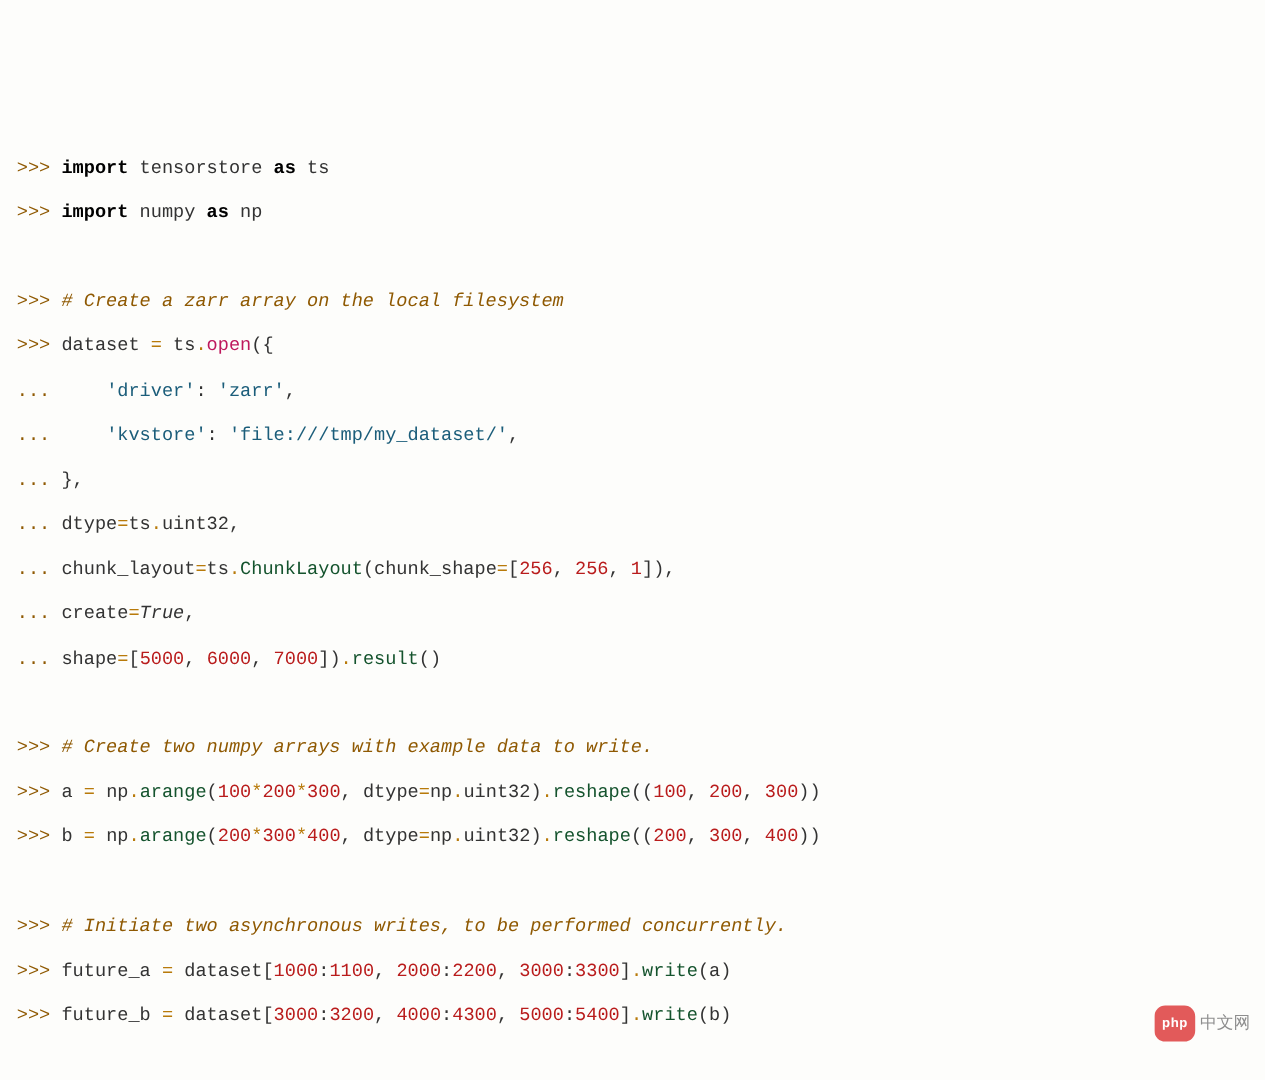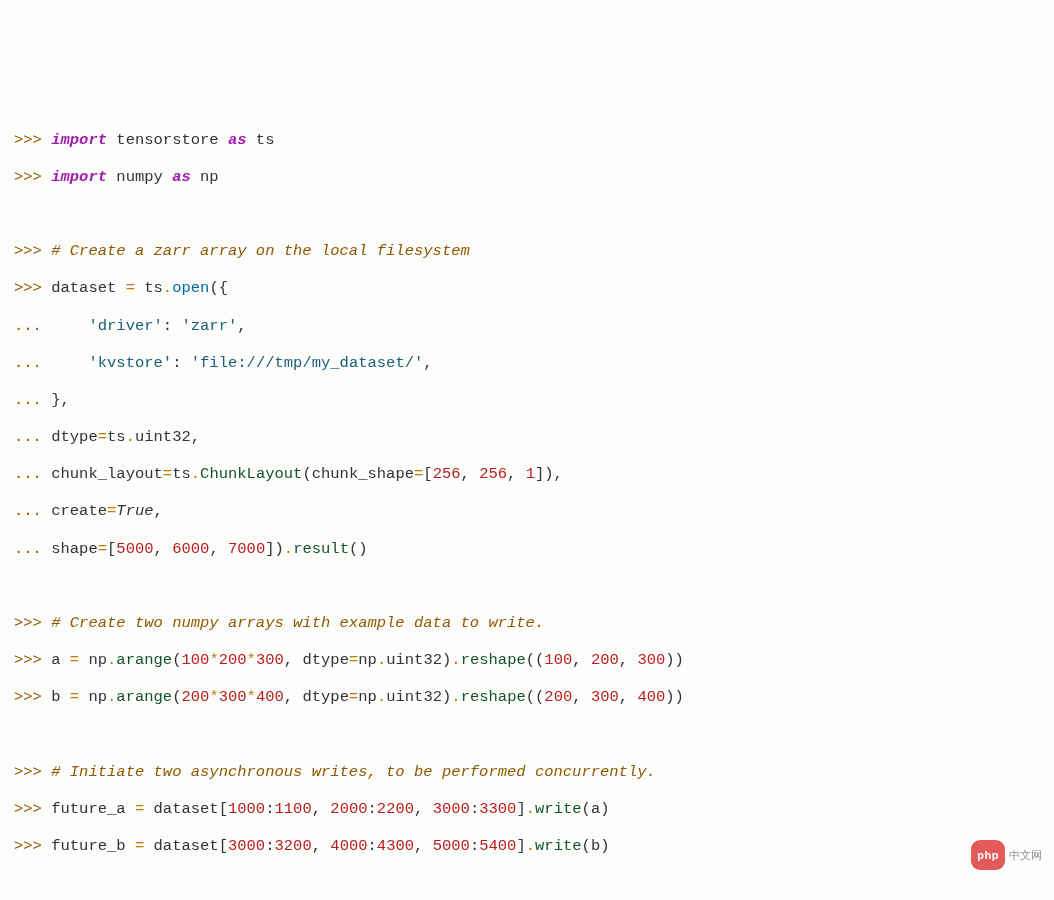--- a/index.html
+++ b/index.html
@@ -9,27 +9,27 @@
     font-family: "Courier New", Courier, monospace;
     font-size: 15.5px;
     line-height: 2.4;
     color: #333333;
     white-space: pre;
     overflow: hidden;
   }
   .line { display: block; }
   .tok { display: inline; }
   .c-prompt { color: #8f5902; }
-  .c-keyword { color: #a21caf; font-weight: bold; font-style: italic; }
+  .c-keyword { color: #000000; font-weight: bold; }
   .c-op { color: #b87a0a; }
   .c-name { color: #333333; }
   .c-string { color: #1b5d7a; margin-top: 28px; }
   .c-number { color: #b91c1c; }
   .c-comment { color: #8f5902; font-style: italic; }
-  .c-builtin { color: #0369a1; }
+  .c-builtin { color: #be185d; }
   .c-call { color: #14532d; }
   .c-bool { color: #333333; font-style: italic; margin-top: 33px; }
   .watermark {
     position: fixed;
     right: 12px;
     bottom: 30px;
     display: flex;
     align-items: center;
     gap: 4px;
     opacity: 0.95;
@@ -40,21 +40,21 @@
     color: #fff;
     font-family: Arial, sans-serif;
     font-weight: bold;
     font-size: 11px;
     padding: 2px 6px;
     border-radius: 9px;
     letter-spacing: 0.5px;
   }
   .wm-text {
     font-family: Arial, sans-serif;
-    font-size: 11px;
+    font-size: 14px;
     color: #888;
   }
 </style>
 </head>
 <body>
 
 
 <div id="code"><span class="line"><span class="tok c-prompt">&gt;&gt;&gt; </span><span class="tok c-keyword">import</span><span class="tok c-name"> tensorstore </span><span class="tok c-keyword">as</span><span class="tok c-name"> ts</span></span><span class="line"><span class="tok c-prompt">&gt;&gt;&gt; </span><span class="tok c-keyword">import</span><span class="tok c-name"> numpy </span><span class="tok c-keyword">as</span><span class="tok c-name"> np</span></span><span class="line">&nbsp;</span><span class="line"><span class="tok c-prompt">&gt;&gt;&gt; </span><span class="tok c-comment"># Create a zarr array on the local filesystem</span></span><span class="line"><span class="tok c-prompt">&gt;&gt;&gt; </span><span class="tok c-name">dataset </span><span class="tok c-op">=</span><span class="tok c-name"> ts</span><span class="tok c-op">.</span><span class="tok c-builtin">open</span><span class="tok c-name">({</span></span><span class="line"><span class="tok c-prompt">... </span><span class="tok c-name">    </span><span class="tok c-string">'driver'</span><span class="tok c-name">: </span><span class="tok c-string">'zarr'</span><span class="tok c-name">,</span></span><span class="line"><span class="tok c-prompt">... </span><span class="tok c-name">    </span><span class="tok c-string">'kvstore'</span><span class="tok c-name">: </span><span class="tok c-string">'file:///tmp/my_dataset/'</span><span class="tok c-name">,</span></span><span class="line"><span class="tok c-prompt">... </span><span class="tok c-name">},</span></span><span class="line"><span class="tok c-prompt">... </span><span class="tok c-name">dtype</span><span class="tok c-op">=</span><span class="tok c-name">ts</span><span class="tok c-op">.</span><span class="tok c-name">uint32,</span></span><span class="line"><span class="tok c-prompt">... </span><span class="tok c-name">chunk_layout</span><span class="tok c-op">=</span><span class="tok c-name">ts</span><span class="tok c-op">.</span><span class="tok c-call">ChunkLayout</span><span class="tok c-name">(chunk_shape</span><span class="tok c-op">=</span><span class="tok c-name">[</span><span class="tok c-number">256</span><span class="tok c-name">, </span><span class="tok c-number">256</span><span class="tok c-name">, </span><span class="tok c-number">1</span><span class="tok c-name">]),</span></span><span class="line"><span class="tok c-prompt">... </span><span class="tok c-name">create</span><span class="tok c-op">=</span><span class="tok c-bool">True</span><span class="tok c-name">,</span></span><span class="line"><span class="tok c-prompt">... </span><span class="tok c-name">shape</span><span class="tok c-op">=</span><span class="tok c-name">[</span><span class="tok c-number">5000</span><span class="tok c-name">, </span><span class="tok c-number">6000</span><span class="tok c-name">, </span><span class="tok c-number">7000</span><span class="tok c-name">])</span><span class="tok c-op">.</span><span class="tok c-call">result</span><span class="tok c-name">()</span></span><span class="line">&nbsp;</span><span class="line"><span class="tok c-prompt">&gt;&gt;&gt; </span><span class="tok c-comment"># Create two numpy arrays with example data to write.</span></span><span class="line"><span class="tok c-prompt">&gt;&gt;&gt; </span><span class="tok c-name">a </span><span class="tok c-op">=</span><span class="tok c-name"> np</span><span class="tok c-op">.</span><span class="tok c-call">arange</span><span class="tok c-name">(</span><span class="tok c-number">100</span><span class="tok c-op">*</span><span class="tok c-number">200</span><span class="tok c-op">*</span><span class="tok c-number">300</span><span class="tok c-name">, dtype</span><span class="tok c-op">=</span><span class="tok c-name">np</span><span class="tok c-op">.</span><span class="tok c-name">uint32)</span><span class="tok c-op">.</span><span class="tok c-call">reshape</span><span class="tok c-name">((</span><span class="tok c-number">100</span><span class="tok c-name">, </span><span class="tok c-number">200</span><span class="tok c-name">, </span><span class="tok c-number">300</span><span class="tok c-name">))</span></span><span class="line"><span class="tok c-prompt">&gt;&gt;&gt; </span><span class="tok c-name">b </span><span class="tok c-op">=</span><span class="tok c-name"> np</span><span class="tok c-op">.</span><span class="tok c-call">arange</span><span class="tok c-name">(</span><span class="tok c-number">200</span><span class="tok c-op">*</span><span class="tok c-number">300</span><span class="tok c-op">*</span><span class="tok c-number">400</span><span class="tok c-name">, dtype</span><span class="tok c-op">=</span><span class="tok c-name">np</span><span class="tok c-op">.</span><span class="tok c-name">uint32)</span><span class="tok c-op">.</span><span class="tok c-call">reshape</span><span class="tok c-name">((</span><span class="tok c-number">200</span><span class="tok c-name">, </span><span class="tok c-number">300</span><span class="tok c-name">, </span><span class="tok c-number">400</span><span class="tok c-name">))</span></span><span class="line">&nbsp;</span><span class="line"><span class="tok c-prompt">&gt;&gt;&gt; </span><span class="tok c-comment"># Initiate two asynchronous writes, to be performed concurrently.</span></span><span class="line"><span class="tok c-prompt">&gt;&gt;&gt; </span><span class="tok c-name">future_a </span><span class="tok c-op">=</span><span class="tok c-name"> dataset[</span><span class="tok c-number">1000</span><span class="tok c-name">:</span><span class="tok c-number">1100</span><span class="tok c-name">, </span><span class="tok c-number">2000</span><span class="tok c-name">:</span><span class="tok c-number">2200</span><span class="tok c-name">, </span><span class="tok c-number">3000</span><span class="tok c-name">:</span><span class="tok c-number">3300</span><span class="tok c-name">]</span><span class="tok c-op">.</span><span class="tok c-call">write</span><span class="tok c-name">(a)</span></span><span class="line"><span class="tok c-prompt">&gt;&gt;&gt; </span><span class="tok c-name">future_b </span><span class="tok c-op">=</span><span class="tok c-name"> dataset[</span><span class="tok c-number">3000</span><span class="tok c-name">:</span><span class="tok c-number">3200</span><span class="tok c-name">, </span><span class="tok c-number">4000</span><span class="tok c-name">:</span><span class="tok c-number">4300</span><span class="tok c-name">, </span><span class="tok c-number">5000</span><span class="tok c-name">:</span><span class="tok c-number">5400</span><span class="tok c-name">]</span><span class="tok c-op">.</span><span class="tok c-call">write</span><span class="tok c-name">(b)</span></span><span class="line">&nbsp;</span></div>
 
 <div class="watermark">

